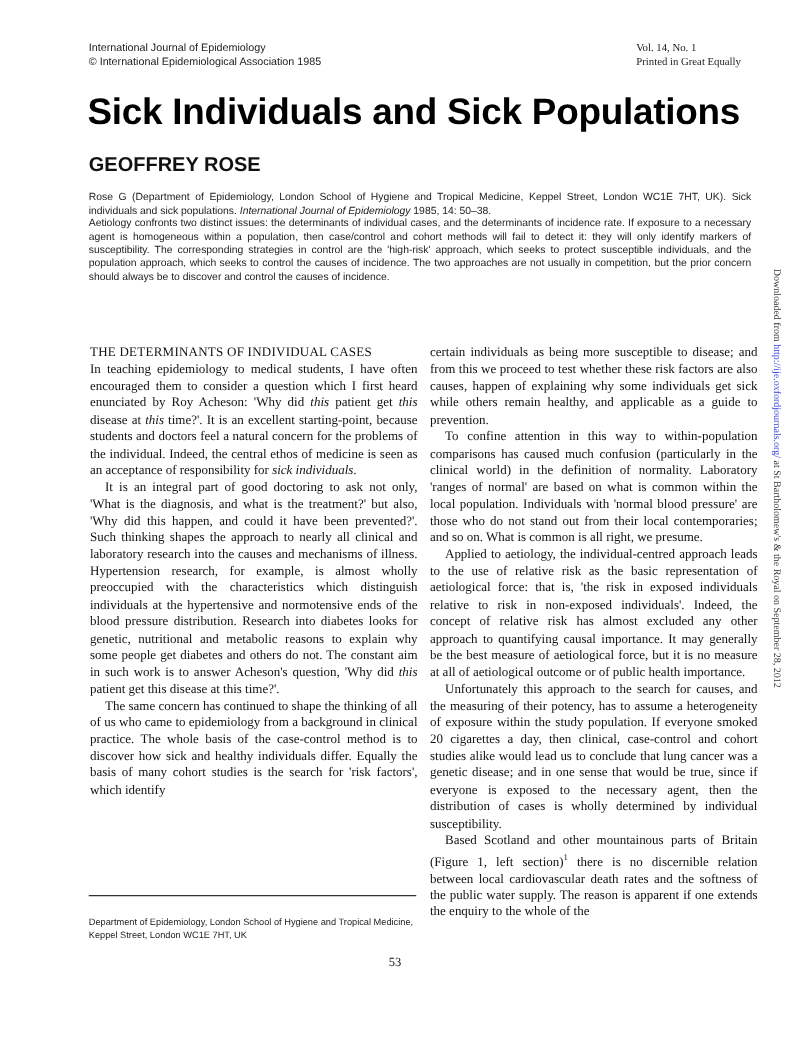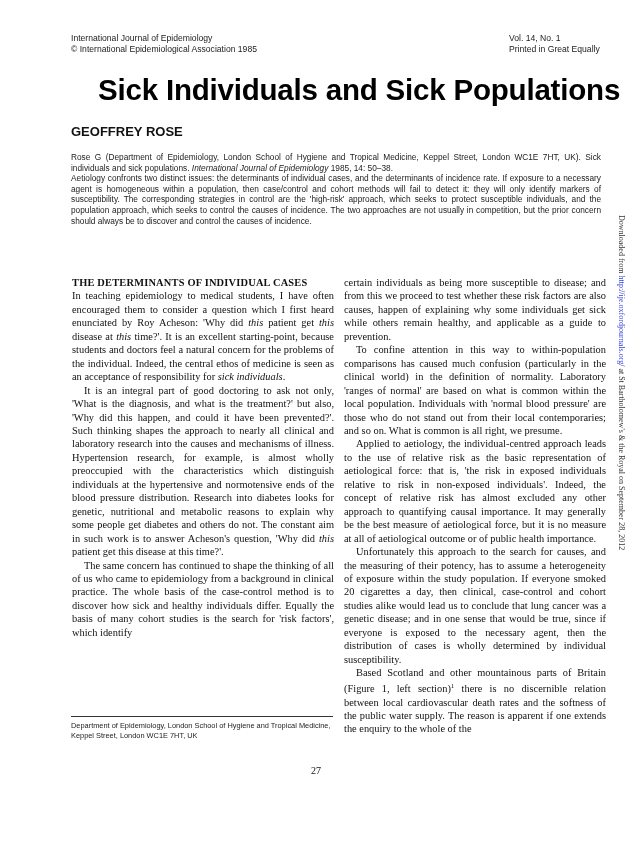--- a/index.html
+++ b/index.html
@@ -1,31 +1,31 @@
 <!DOCTYPE html>
 <html><head>
   <meta charset="utf-8">
   <style>
     html, body { margin: 0; padding: 0; background: #ffffff; }
     body { width: 643px; height: 848px; position: relative; overflow: hidden; color: #111; }
     .page { position: absolute; left: 0; top: 0; width: 643px; height: 848px; }
     .hdr { position: absolute; font-family: "Liberation Sans", sans-serif; font-size: 8.6px; line-height: 11px; color: #222; }
     .hdr-left { left: 71px; top: 33px; }
-    .hdr-right { left: 509px; top: 33px; }
-    .title { position: absolute; left: 70px; top: 73px; font-family: "Liberation Sans", sans-serif; font-weight: bold; font-size: 29.5px; letter-spacing: -0.2px; color: #000; white-space: nowrap; margin-left: 28px; }
-    .author { position: absolute; left: 71px; top: 124px; font-family: "Liberation Sans", sans-serif; font-weight: bold; font-size: 13px; color: #111; }
+    .hdr-right { left: 509px; top: 33px; font-family: Liberation Serif, serif; }
+    .title { position: absolute; left: 70px; top: 73px; font-family: "Liberation Sans", sans-serif; font-weight: bold; font-size: 29.5px; letter-spacing: -0.2px; color: #000; white-space: nowrap; }
+    .author { position: absolute; left: 71px; top: 124px; font-family: "Liberation Sans", sans-serif; font-weight: bold; font-size: 16px; color: #111; }
     .abstract { position: absolute; left: 71px; top: 152px; width: 530px; font-family: "Liberation Sans", sans-serif; font-size: 8.3px; line-height: 10.6px; color: #222; text-align: justify; }
     .abstract p { margin: 0; }
     .col { position: absolute; top: 276px; width: 262px; font-family: "Liberation Serif", serif; font-size: 10.4px; line-height: 13.45px; color: #111; text-align: justify; }
     .col-left { left: 72px; }
     .col-right { left: 344px; }
     .col p { margin: 0; text-indent: 12px; }
     .col p.noindent { text-indent: 0; }
-    .section-heading { font-family: "Liberation Serif", serif; font-size: 10.4px; letter-spacing: 0.2px; margin: 0; font-weight: bold; }
-    .footnotes { position: absolute; left: 71px; top: 716px; width: 262px; border-top: 1px solid #333; padding-top: 4px; font-family: "Liberation Sans", sans-serif; font-size: 7.4px; line-height: 10px; color: #222; }
+    .section-heading { font-family: "Liberation Serif", serif; font-size: 10.4px; letter-spacing: 0.2px; margin: 0; }
+    .footnotes { position: absolute; left: 71px; top: 716px; width: 262px; border-top: 1px solid #333; padding-top: 16px; font-family: "Liberation Sans", sans-serif; font-size: 7.4px; line-height: 10px; color: #222; }
     .footnotes p { margin: 0; }
     .page-number { position: absolute; left: 311px; top: 765px; font-family: "Liberation Serif", serif; font-size: 10px; color: #111; }
     .sidebar { position: absolute; left: 626px; top: 215px; width: 430px; transform-origin: 0 0; transform: rotate(90deg); font-family: "Liberation Serif", serif; font-size: 8px; color: #333; white-space: nowrap; }
     .sidebar .link { color: #3344dd; }
     i { font-style: italic; }
   </style>
 </head>
 <body>
 
 <div class="page">
@@ -59,19 +59,19 @@
     <p>To confine attention in this way to within-population comparisons has caused much confusion (particularly in the clinical world) in the definition of normality. Laboratory 'ranges of normal' are based on what is common within the local population. Individuals with 'normal blood pressure' are those who do not stand out from their local contemporaries; and so on. What is common is all right, we presume.</p>
     <p>Applied to aetiology, the individual-centred approach leads to the use of relative risk as the basic representation of aetiological force: that is, 'the risk in exposed individuals relative to risk in non-exposed individuals'. Indeed, the concept of relative risk has almost excluded any other approach to quantifying causal importance. It may generally be the best measure of aetiological force, but it is no measure at all of aetiological outcome or of public health importance.</p>
     <p>Unfortunately this approach to the search for causes, and the measuring of their potency, has to assume a heterogeneity of exposure within the study population. If everyone smoked 20 cigarettes a day, then clinical, case-control and cohort studies alike would lead us to conclude that lung cancer was a genetic disease; and in one sense that would be true, since if everyone is exposed to the necessary agent, then the distribution of cases is wholly determined by individual susceptibility.</p>
     <p><span>Based Scotland and other mountainous parts of Britain (Figure 1, left section)</span><sup style="font-size:7px;">1</sup><span> there is no discernible relation between local cardiovascular death rates and the softness of the public water supply. The reason is apparent if one extends the enquiry to the whole of the</span></p>
   </div>
 
   <div class="footnotes">
     <p>Department of Epidemiology, London School of Hygiene and Tropical Medicine, Keppel Street, London WC1E 7HT, UK</p>
   </div>
 
-  <div class="page-number">27</div>
+  <div class="page-number">53</div>
 
   <div class="sidebar">
     <span>Downloaded from </span><span class="link">http://ije.oxfordjournals.org/</span><span> at St Bartholomew's &amp; the Royal on September 28, 2012</span>
   </div>
 
 </div>
 
 </body></html>

